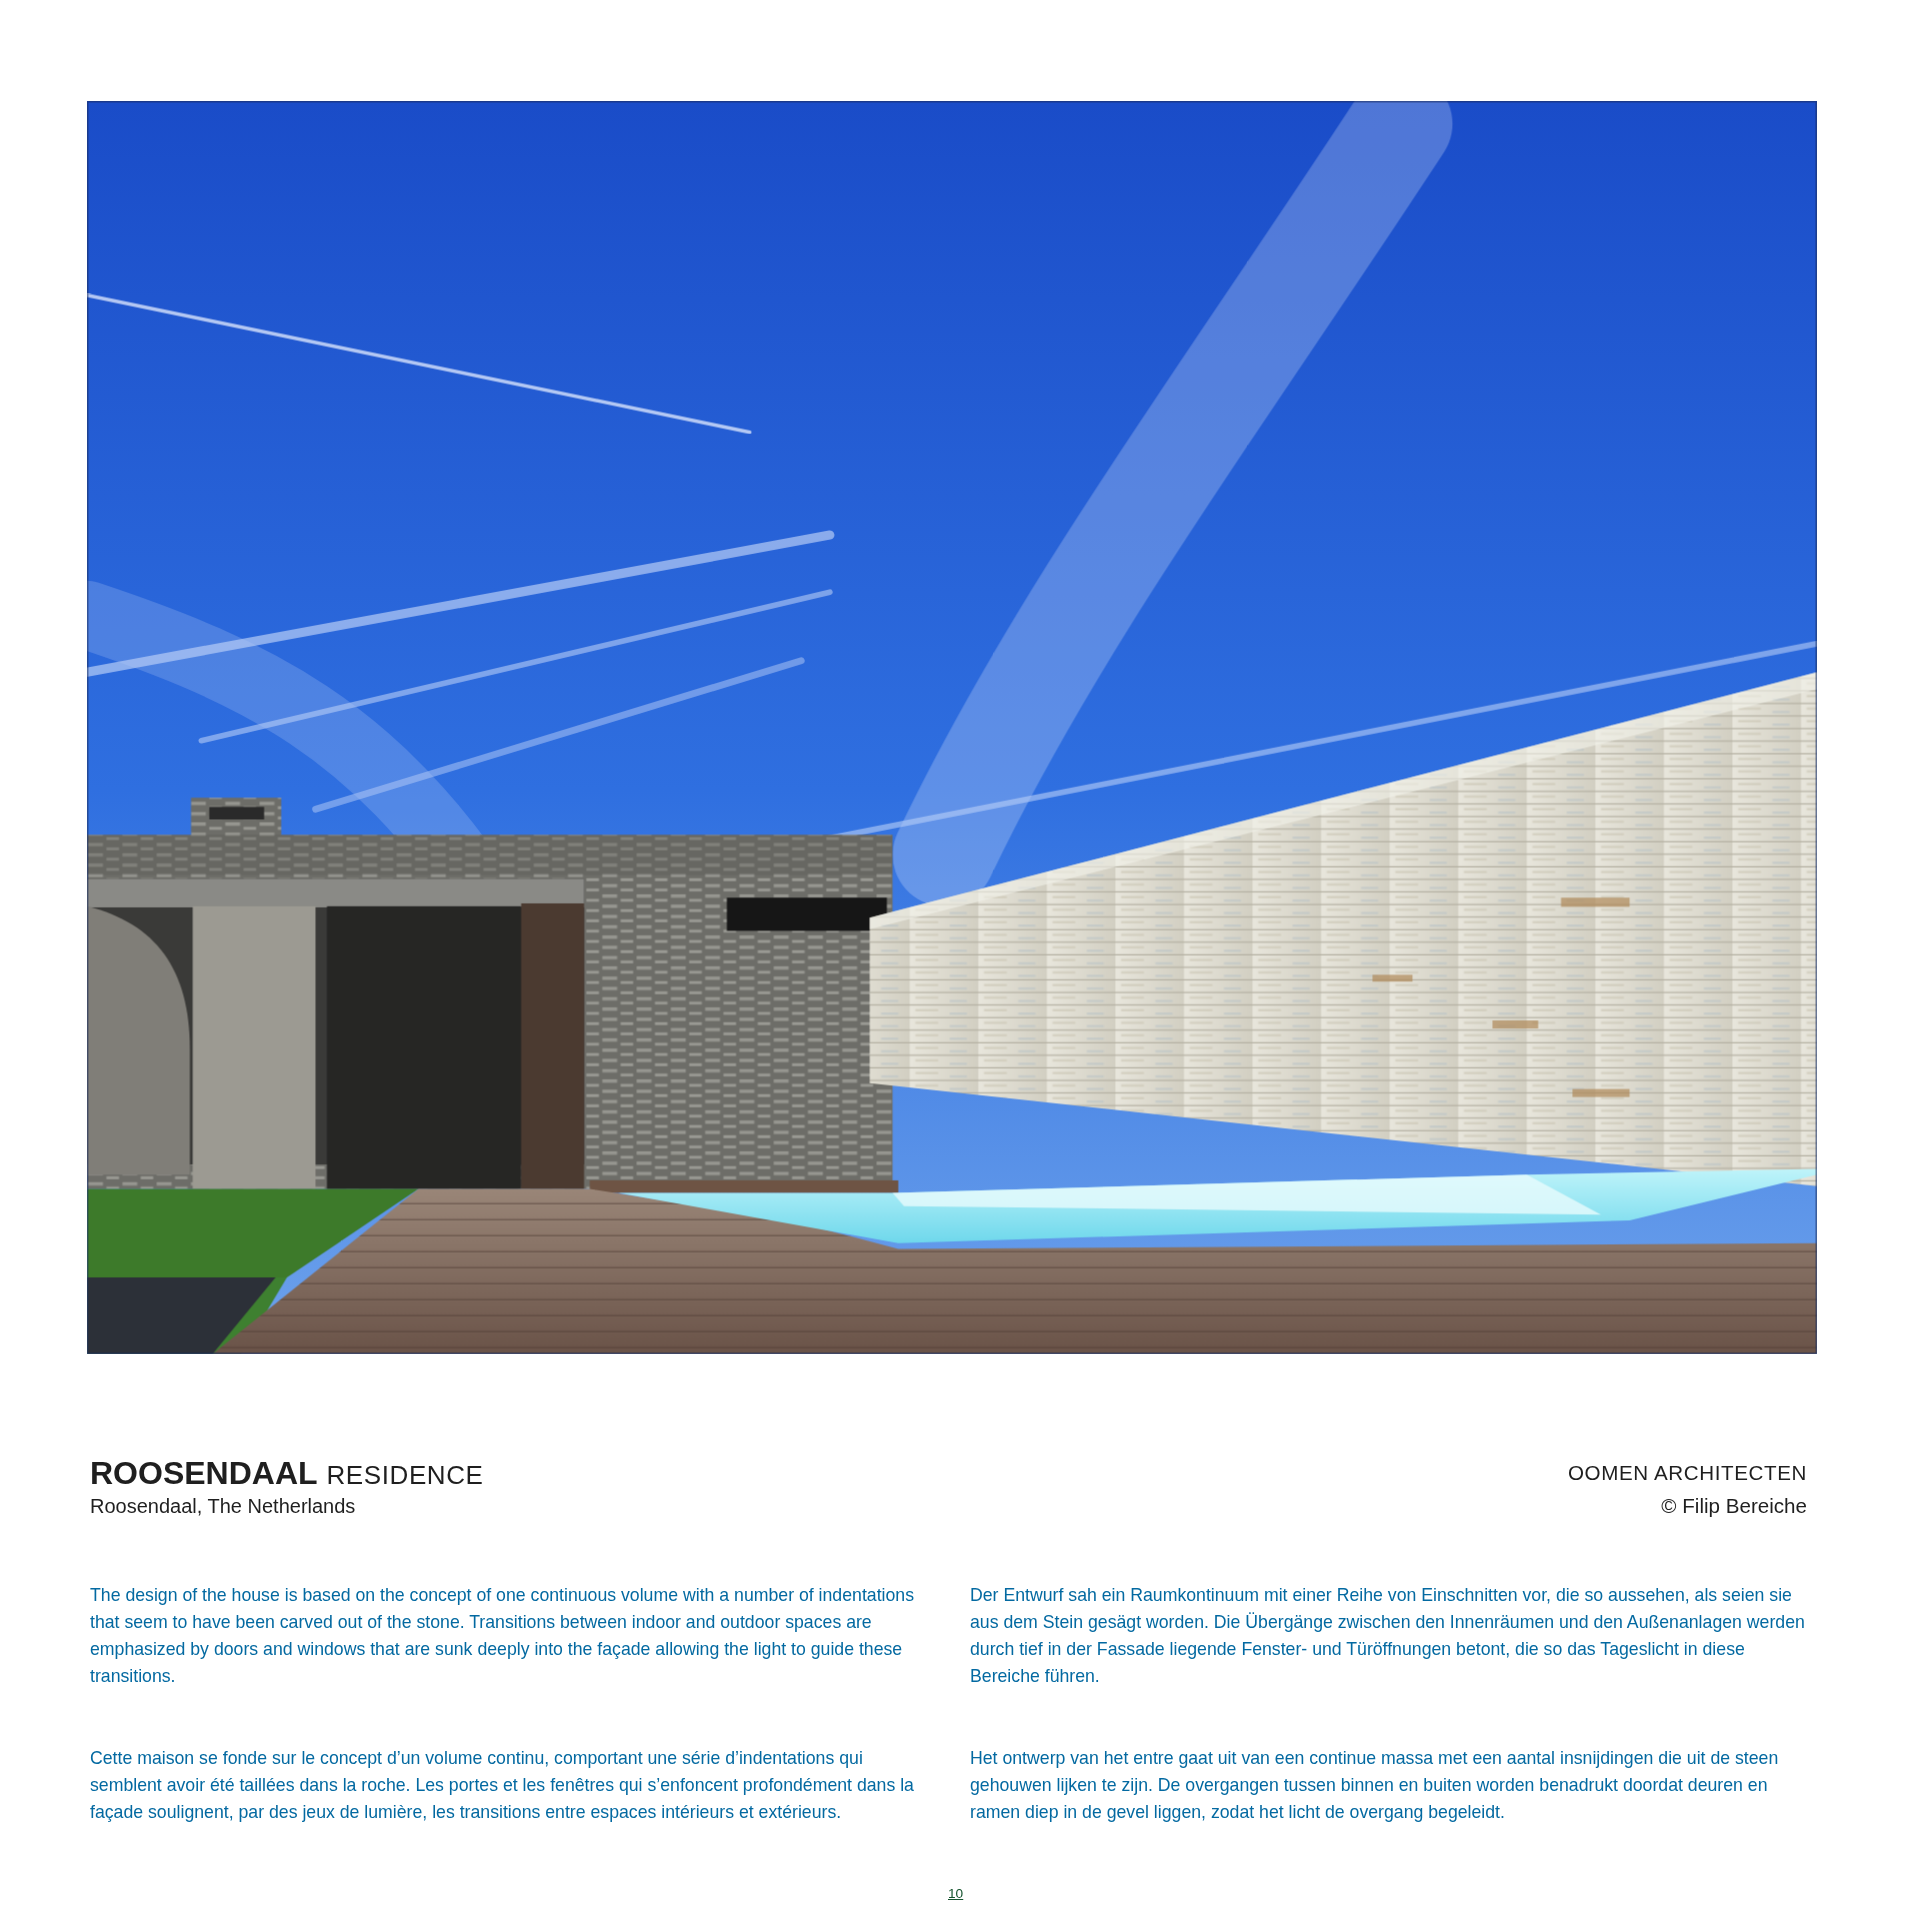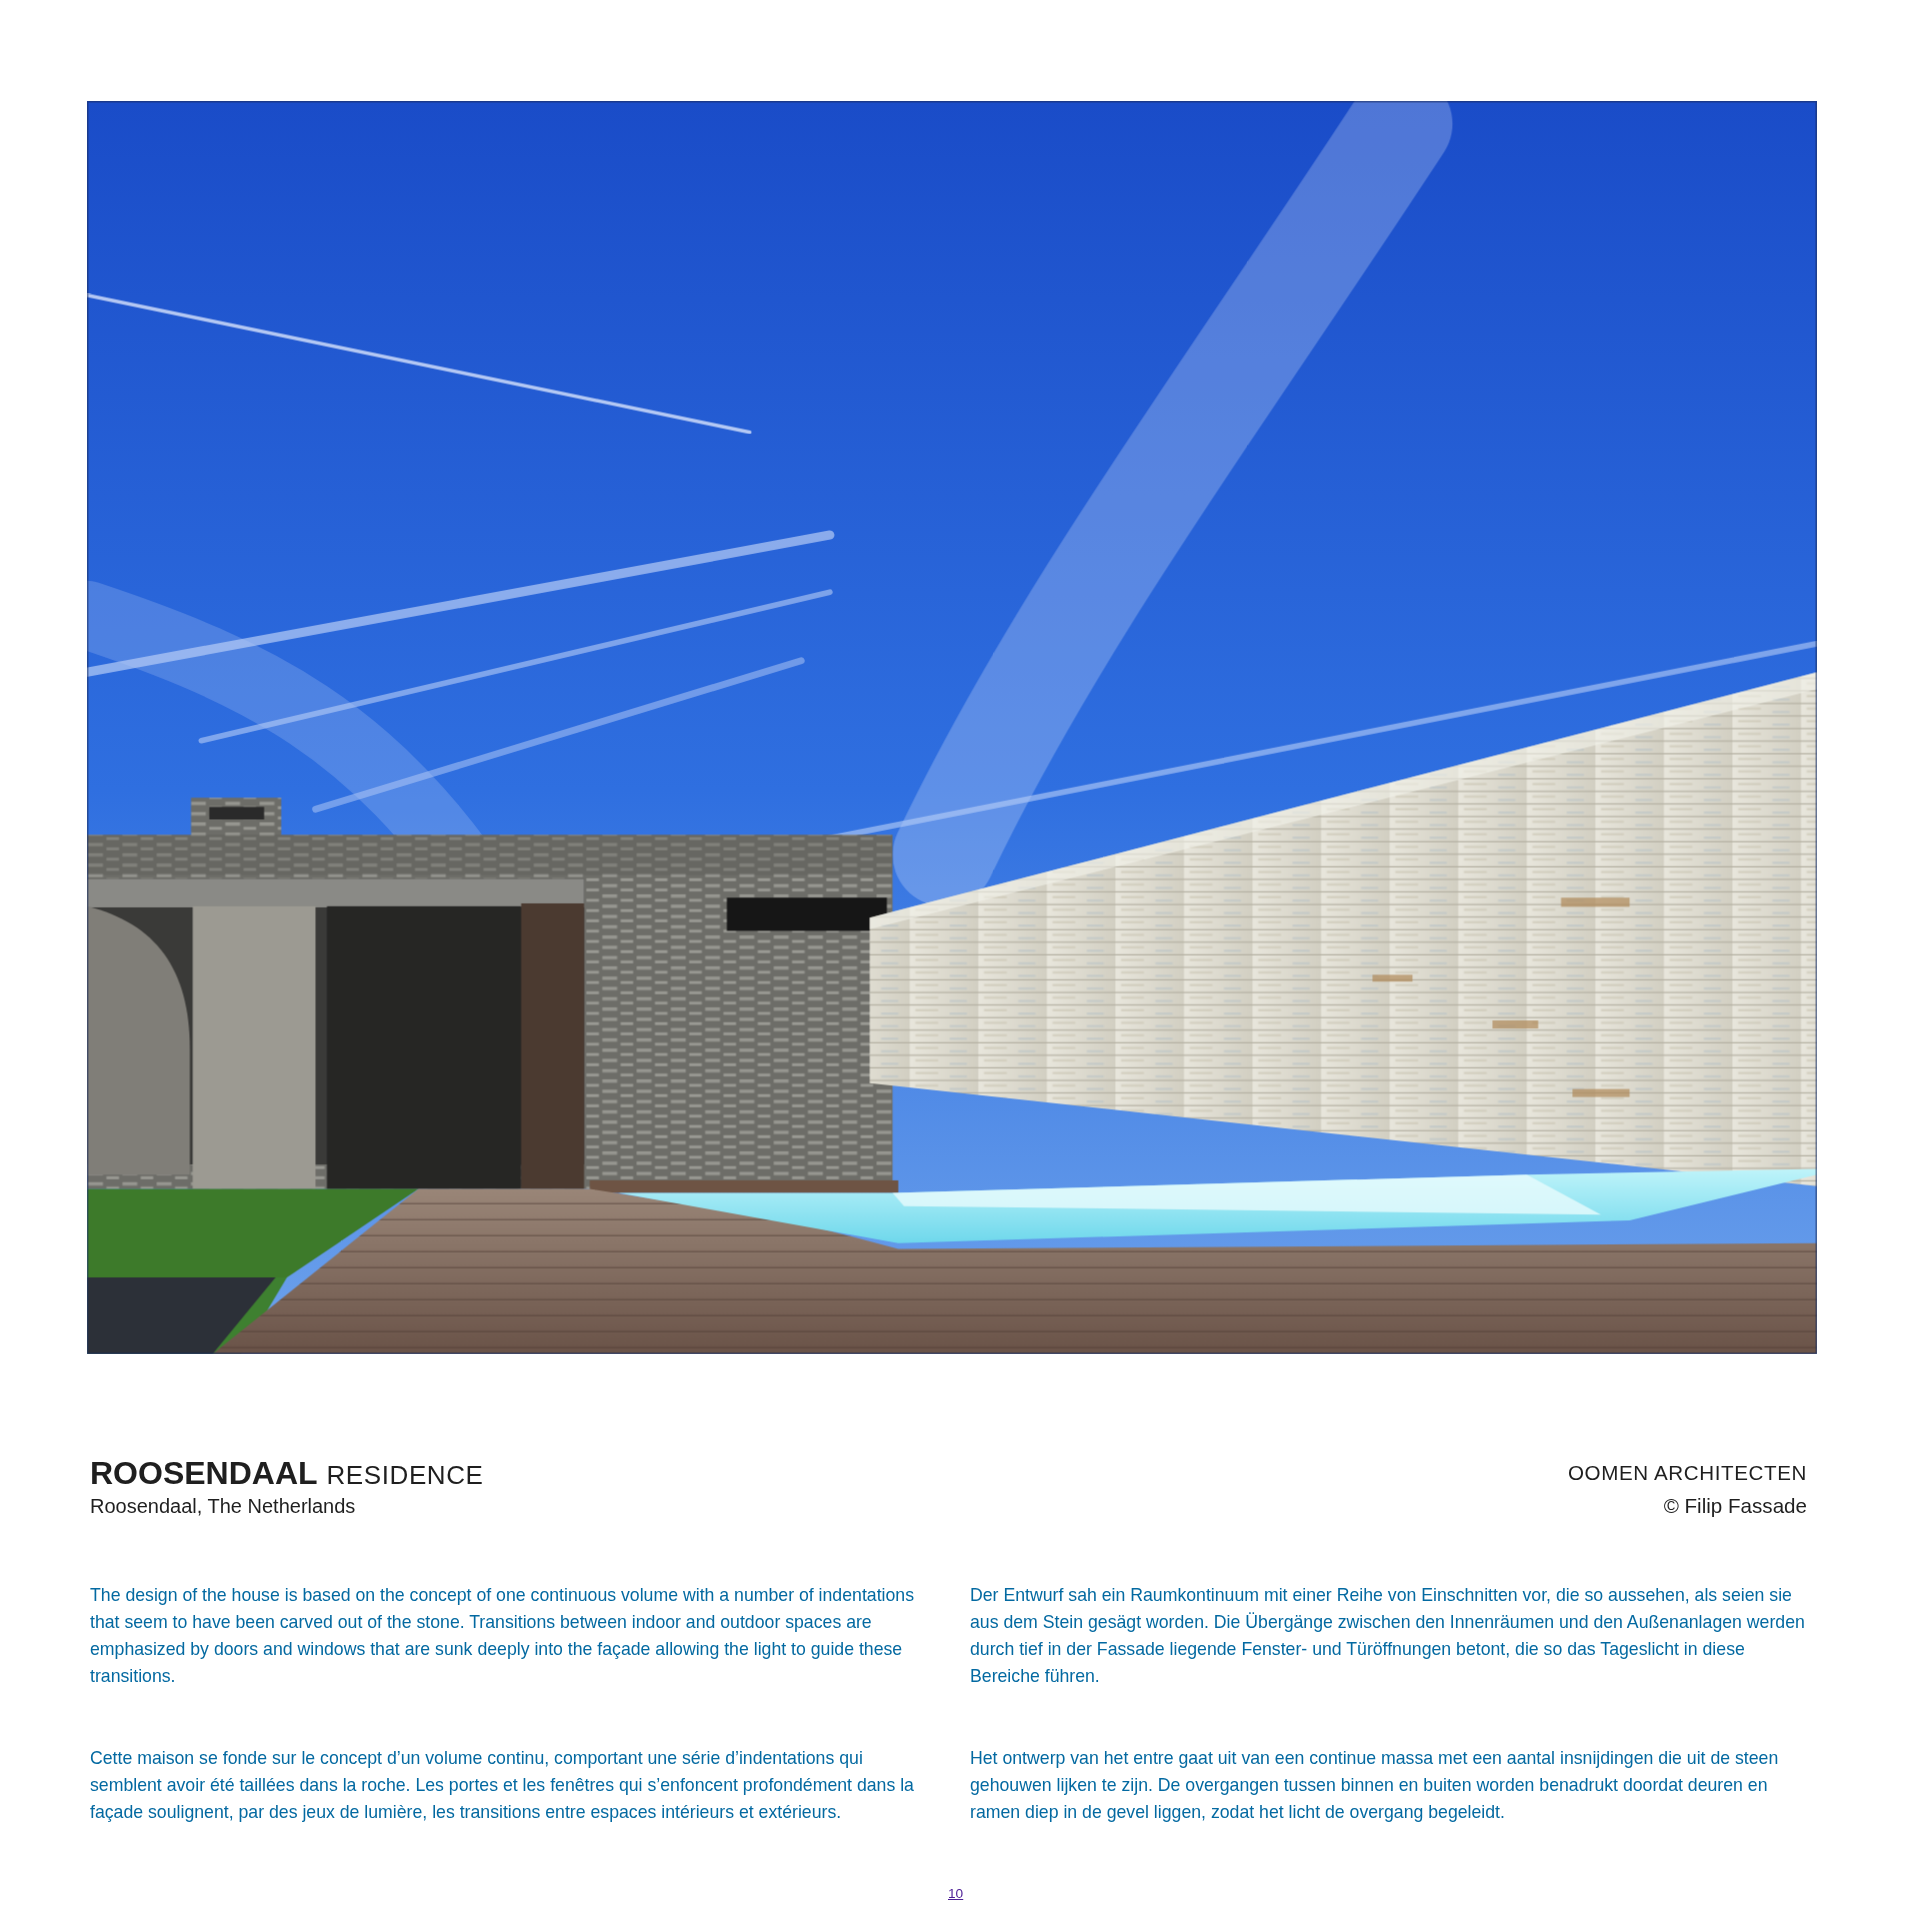--- a/index.html
+++ b/index.html
@@ -22,21 +22,21 @@
     .photographer { font-size: 20.6px; line-height: 25px; margin-top: 8px; }
     .para {
       position: absolute; font-size: 17.7px; line-height: 27px; color: #0369a1;
       width: 845px;
     }
     .para.en { left: 90px; top: 1564px; }
     .para.de { left: 970px; top: 1564px; width: 840px; }
     .para.fr { left: 90px; top: 1727px; }
     .para.nl { left: 970px; top: 1727px; width: 840px; }
     .page-number {
-      position: absolute; left: 948px; top: 1886px; font-size: 13.7px; color: #4c1d95; text-decoration: underline;
+      position: absolute; left: 948px; top: 1886px; font-size: 13.7px; color: #14532d; text-decoration: underline;
     }
   </style>
 </head>
 <body>
 
 <div class="photo">
   <svg viewBox="0 0 3028 2194" preserveAspectRatio="none">
     <defs>
       <linearGradient id="sky" x1="0" y1="0" x2="0" y2="1">
         <stop offset="0" stop-color="#1a4cc8"></stop>
@@ -133,21 +133,21 @@
 <div class="title-block">
   <div class="title">
     <span class="bold">ROOSENDAAL</span>
     <span class="light">RESIDENCE</span>
   </div>
   <div class="location">Roosendaal, The Netherlands</div>
 </div>
 
 <div class="credit-block">
   <div class="architect">OOMEN ARCHITECTEN</div>
-  <div class="photographer">© Filip Fassade</div>
+  <div class="photographer">© Filip Bereiche</div>
 </div>
 
 <p class="para en">The design of the house is based on the concept of one continuous volume with a number of indentations that seem to have been carved out of the stone. Transitions between indoor and outdoor spaces are emphasized by doors and windows that are sunk deeply into the façade allowing the light to guide these transitions.</p>
 <p class="para de">Der Entwurf sah ein Raumkontinuum mit einer Reihe von Einschnitten vor, die so aussehen, als seien sie aus dem Stein gesägt worden. Die Übergänge zwischen den Innenräumen und den Außenanlagen werden durch tief in der Fassade liegende Fenster- und Türöffnungen betont, die so das Tageslicht in diese Bereiche führen.</p>
 <p class="para fr">Cette maison se fonde sur le concept d’un volume continu, comportant une série d’indentations qui semblent avoir été taillées dans la roche. Les portes et les fenêtres qui s’enfoncent profondément dans la façade soulignent, par des jeux de lumière, les transitions entre espaces intérieurs et extérieurs.</p>
 <p class="para nl">Het ontwerp van het entre gaat uit van een continue massa met een aantal insnijdingen die uit de steen gehouwen lijken te zijn. De overgangen tussen binnen en buiten worden benadrukt doordat deuren en ramen diep in de gevel liggen, zodat het licht de overgang begeleidt.</p>
 
 <div class="page-number">10</div>
 
 

